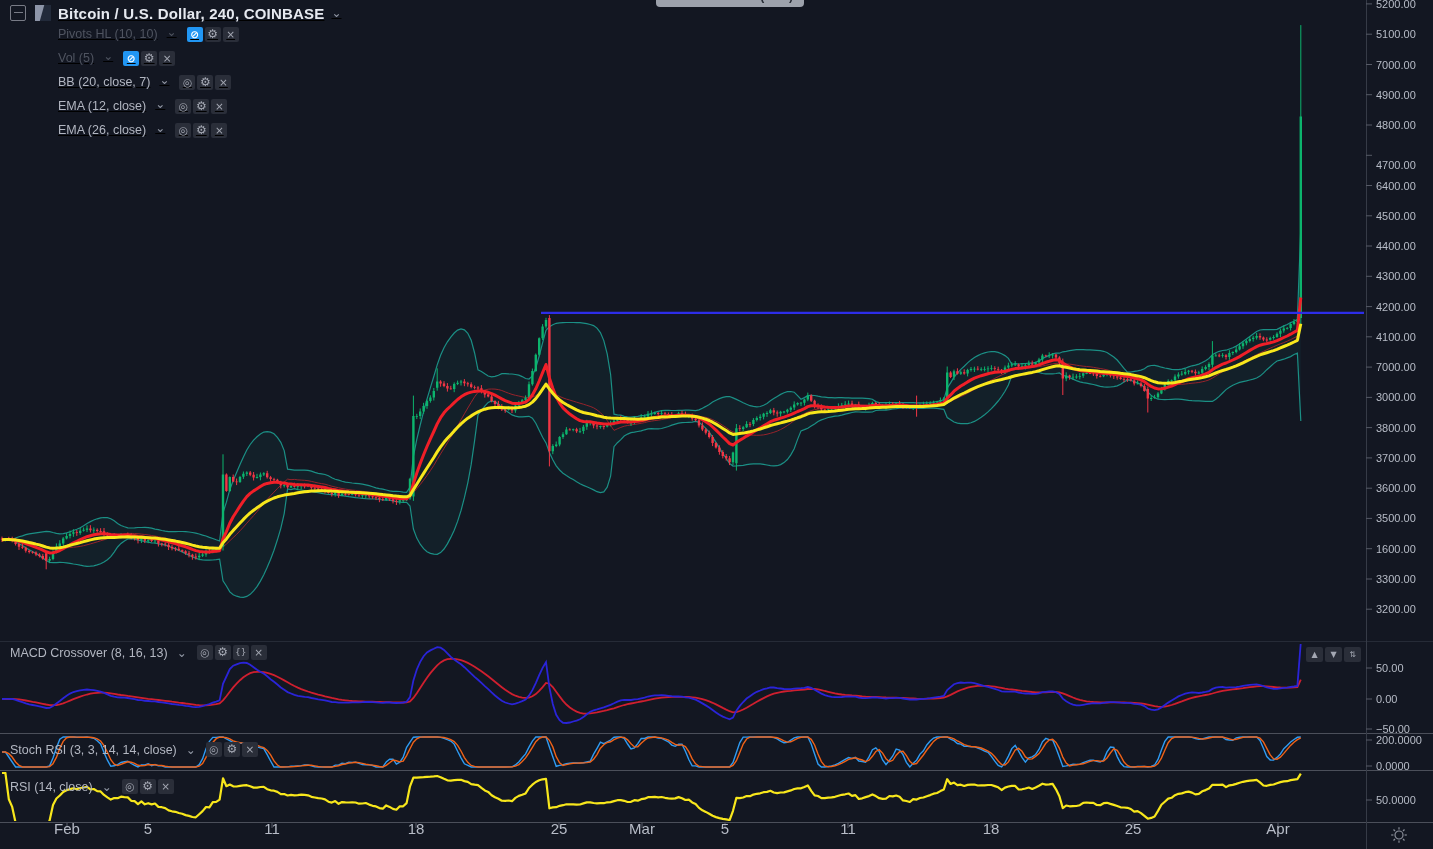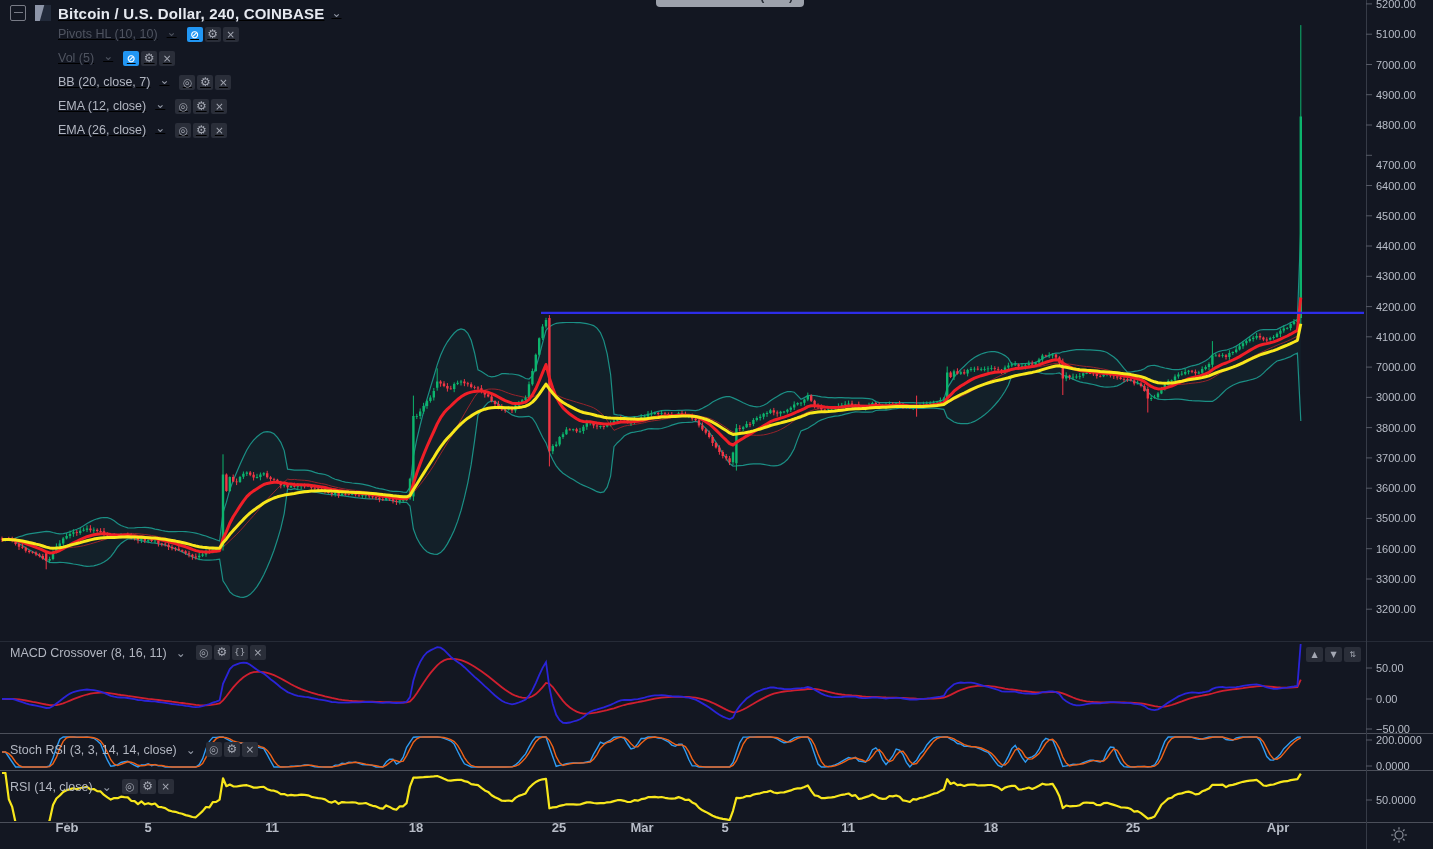--- a/index.html
+++ b/index.html
@@ -28,21 +28,21 @@
   .pane-label{position:absolute;display:flex;align-items:center;z-index:6;}
   
   .pane-btns{position:absolute;left:1304px;top:647px;display:flex;z-index:6;}
   .pane-btns .icon-box{font-size:8px;width:17px;}
   
   .fs-tooltip{position:absolute;left:656px;top:-15px;background:#9da2ac;color:#262b35;font-size:12px;
               font-weight:bold;padding:4px 11px;border-radius:4px;z-index:8;white-space:nowrap;}
   
   .pl{position:absolute;left:1376px;transform:translateY(-50%);font-size:11px;color:#b7bcc7;z-index:4;}
   .ol{position:absolute;left:1376px;transform:translateY(-50%);font-size:11px;color:#b7bcc7;z-index:4;}
-  .tl{position:absolute;top:820px;transform:translateX(-50%);font-size:13px;font-weight:bold;color:#b7bcc7;z-index:4;}
+  .tl{position:absolute;top:820px;transform:translateX(-50%);font-size:15px;font-weight:normal;color:#b7bcc7;z-index:4;}
   
   .axis-settings{position:absolute;left:1390px;top:826px;width:18px;height:18px;cursor:pointer;z-index:6;}
 </style>
 </head>
 <body>
 
 <svg id="chart-svg" width="1433" height="849">
     <defs>
       <clipPath id="cpMain">
         <rect x="0" y="0" width="1366" height="641"></rect>
@@ -178,21 +178,21 @@
     <span class="chev">⌄</span>
     <span class="icons">
       <span class="icon-box">◎</span>
       <span class="icon-box gear">⚙</span>
       <span class="icon-box">×</span>
     </span>
   </div>
 </div>
 
 <div class="pane-label" style="left:10px;top:645px;">
-  <span class="ind-label">MACD Crossover (8, 16, 11)</span>
+  <span class="ind-label">MACD Crossover (8, 16, 13)</span>
   <span class="chev">⌄</span>
   <span class="icons">
     <span class="icon-box">◎</span>
     <span class="icon-box gear">⚙</span>
     <span class="icon-box" style="font-size:9px;">{}</span>
     <span class="icon-box">×</span>
   </span>
 </div>
 <div class="pane-label" style="left:10px;top:742px;">
   <span class="ind-label">Stoch RSI (3, 3, 14, 14, close)</span>

